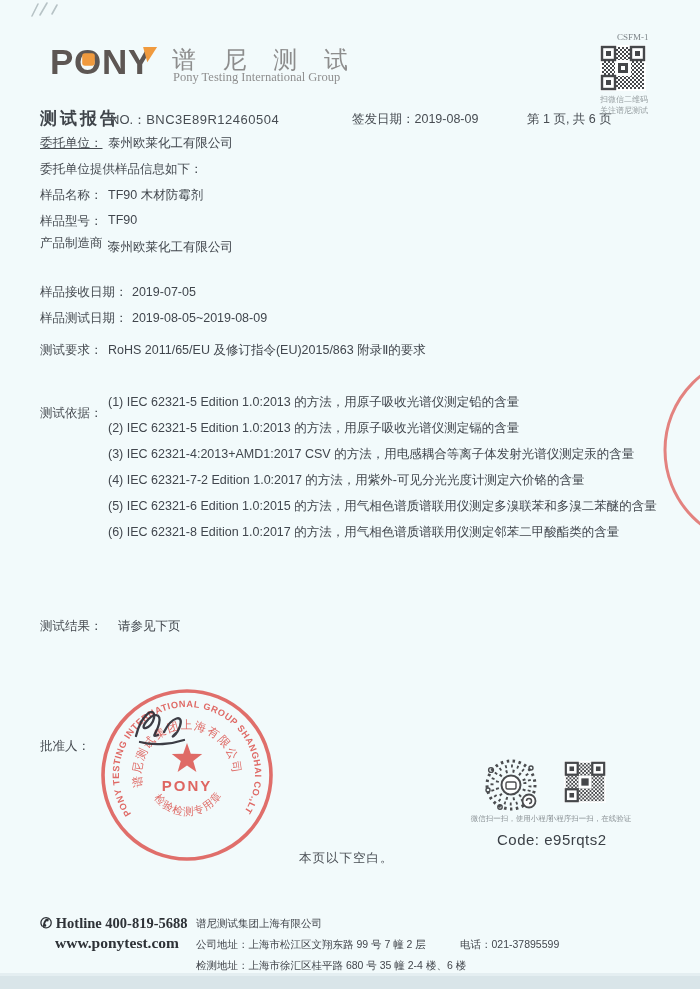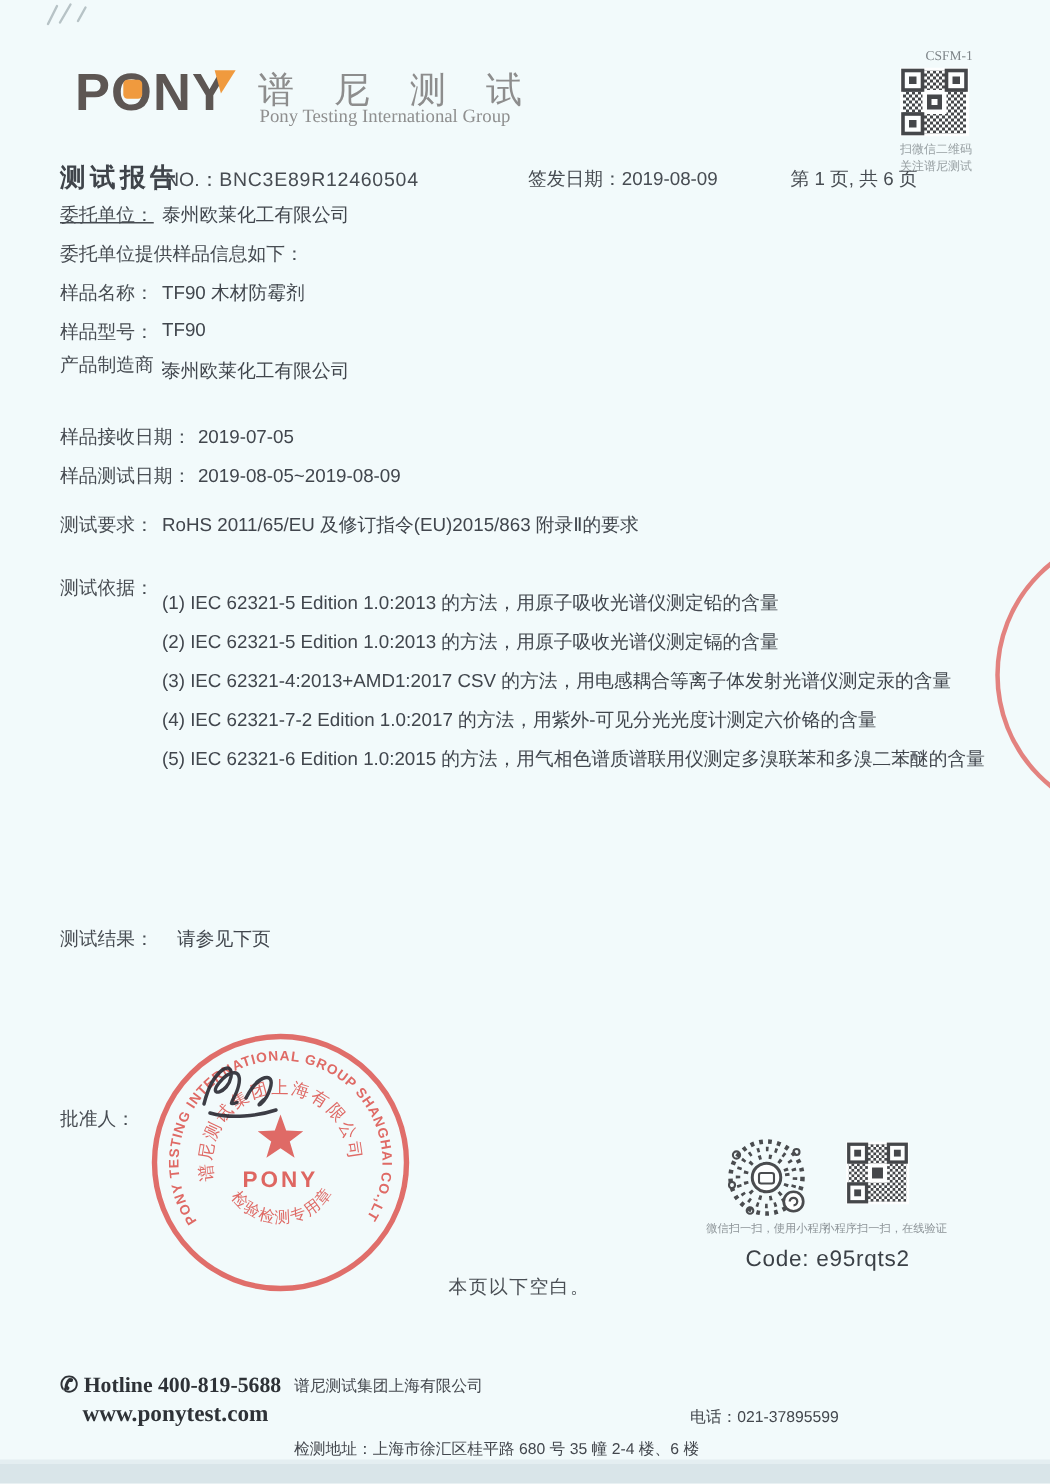--- a/index.html
+++ b/index.html
@@ -99,26 +99,27 @@
     <span class="val">2019-07-05</span>
   </div>
   <div class="abs" style="left:40px;top:308px;">
     <span class="lbl">样品测试日期：</span>
     <span class="val">2019-08-05~2019-08-09</span>
   </div>
 
   <div class="abs lbl" style="left:40px;top:342px;">测试要求：</div>
   <div class="abs val" style="left:108px;top:342px;">RoHS 2011/65/EU 及修订指令(EU)2015/863 附录Ⅱ的要求</div>
 
-  <div class="abs lbl" style="left:40px;top:384px;">测试依据：</div>
+  <div class="abs lbl" style="left:40px;top:405px;">测试依据：</div>
   <div class="abs val" style="left:108px;top:394px;">(1) IEC 62321-5 Edition 1.0:2013 的方法，用原子吸收光谱仪测定铅的含量</div>
   <div class="abs val" style="left:108px;top:420px;">(2) IEC 62321-5 Edition 1.0:2013 的方法，用原子吸收光谱仪测定镉的含量</div>
   <div class="abs val" style="left:108px;top:446px;">(3) IEC 62321-4:2013+AMD1:2017 CSV 的方法，用电感耦合等离子体发射光谱仪测定汞的含量</div>
   <div class="abs val" style="left:108px;top:472px;">(4) IEC 62321-7-2 Edition 1.0:2017 的方法，用紫外-可见分光光度计测定六价铬的含量</div>
   <div class="abs val" style="left:108px;top:498px;">(5) IEC 62321-6 Edition 1.0:2015 的方法，用气相色谱质谱联用仪测定多溴联苯和多溴二苯醚的含量</div>
+  <div class="abs val" style="left:108px;top:524px;">(6) IEC 62321-8 Edition 1.0:2017 的方法，用气相色谱质谱联用仪测定邻苯二甲酸酯类的含量</div>
 
   <div class="abs lbl" style="left:40px;top:618px;">测试结果：</div>
   <div class="abs val" style="left:118px;top:618px;">请参见下页</div>
 
   <div class="abs lbl" style="left:40px;top:738px;">批准人：</div>
 
   <svg class="abs" style="left:99px;top:687px;" width="176" height="176" viewBox="0 0 176 176">
     <g fill="none" stroke="#dd5a55" opacity="0.88">
       <circle cx="88" cy="88" r="84" stroke-width="3.6"></circle>
     </g>
@@ -195,18 +196,19 @@
 
   <div class="abs blank-note" style="left:299px;top:850px;">本页以下空白。</div>
 
   <div class="abs foot-serif" style="left:40px;top:915px;font-size:14.5px;">
     <span>✆</span>
     <span>Hotline 400-819-5688</span>
   </div>
   <div class="abs foot-serif" style="left:55px;top:934px;font-size:15.5px;">www.ponytest.com</div>
 
   <div class="abs foot-small" style="left:196px;top:917px;">谱尼测试集团上海有限公司</div>
+  <div class="abs foot-small" style="left:196px;top:938px;">公司地址：上海市松江区文翔东路 99 号 7 幢 2 层</div>
   <div class="abs foot-small" style="left:196px;top:959px;">检测地址：上海市徐汇区桂平路 680 号 35 幢 2-4 楼、6 楼</div>
   <div class="abs foot-small" style="left:460px;top:938px;">电话：021-37895599</div>
 
   <div class="edge-bottom2"></div>
   <div class="edge-bottom"></div>
 </div>
 
 </body></html>

